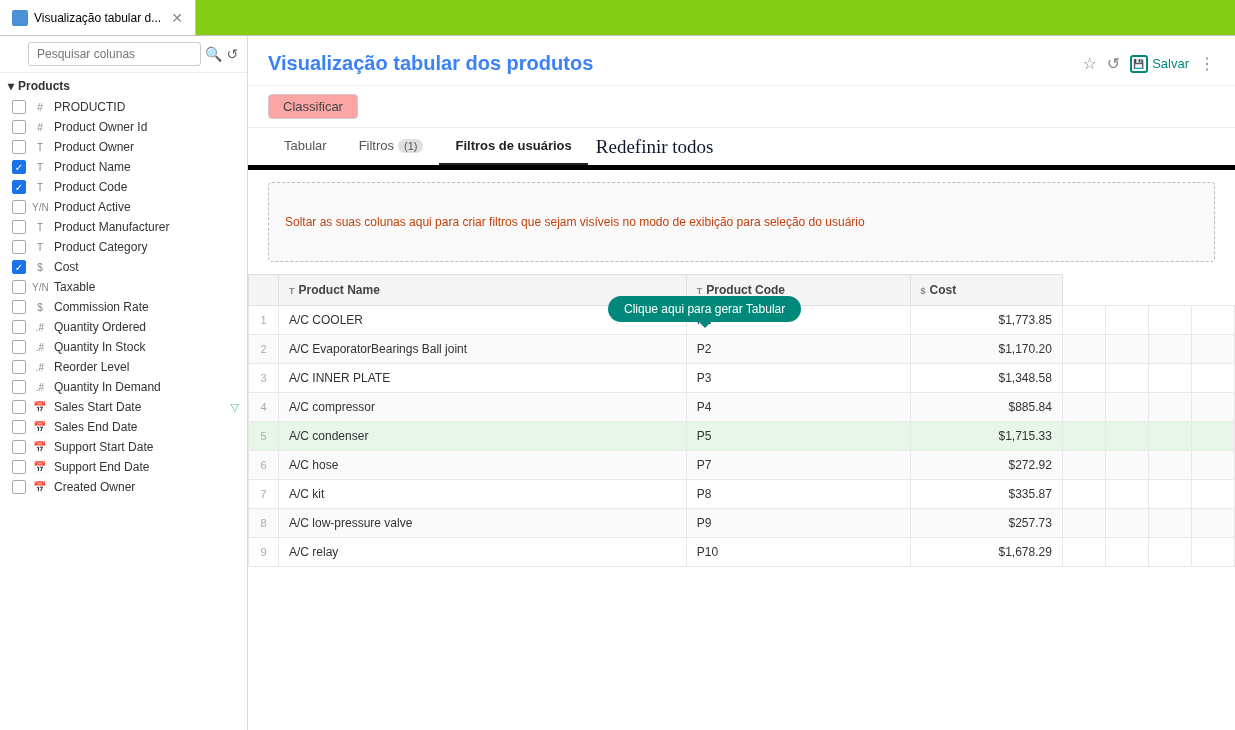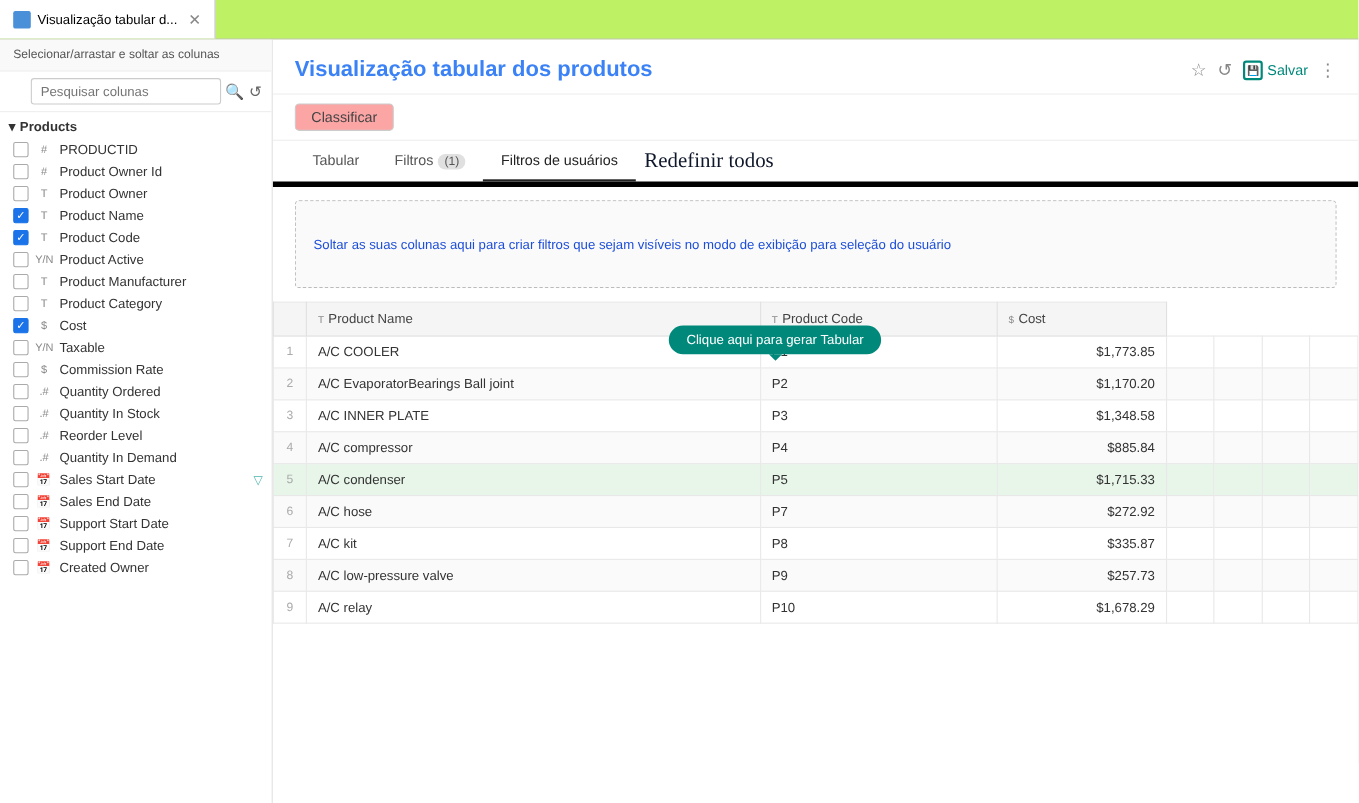--- a/index.html
+++ b/index.html
@@ -2,21 +2,21 @@
 <html><head>
   <meta charset="utf-8">
   <style>
     * { box-sizing: border-box; margin: 0; padding: 0; }
     body { font-family: -apple-system, BlinkMacSystemFont, 'Segoe UI', Arial, sans-serif; font-size: 13px; background: #f0f0f0; overflow: hidden; }
 
     
     .tab-bar {
       display: flex;
       align-items: center;
-      background: #bef264;
+      background: #84cc16;
       height: 36px;
       border-bottom: 1px solid #c0c0c0;
     }
     .tab-item {
       display: flex;
       align-items: center;
       padding: 0 12px;
       height: 100%;
       background: #fff;
       border-right: 1px solid #c0c0c0;
@@ -207,21 +207,21 @@
       padding: 10px 16px;
       font-size: 13px;
       cursor: pointer;
       color: #555;
       border-bottom: 2px solid transparent;
       white-space: nowrap;
     }
     .tab.active {
       color: #222;
       border-bottom: 2px solid #222;
-      font-weight: 400;
+      font-weight: 700;
     }
     .tab-badge {
       background: #e0e0e0;
       border-radius: 10px;
       padding: 1px 6px;
       font-size: 11px;
       margin-left: 4px;
     }
     .reset-link {
       margin-left: 8px;
@@ -232,21 +232,21 @@
       font-family: Liberation Serif, serif;
     }
 
     
     .drop-zone {
       margin: 12px 20px;
       border: 1px dashed #bbb;
       border-radius: 4px;
       padding: 16px;
       background: #fafafa;
-      color: #1d4ed8;
+      color: #c2410c;
       font-size: 12px;
       min-height: 80px;
       display: flex;
       align-items: center;
     }
 
     
     .table-wrapper {
       flex: 1;
       overflow: auto;
@@ -282,21 +282,21 @@
     table {
       width: 100%;
       border-collapse: collapse;
       font-size: 12px;
     }
     th {
       background: #f5f5f5;
       border: 1px solid #e0e0e0;
       padding: 8px 10px;
       text-align: left;
-      font-weight: 400;
+      font-weight: 700;
       color: #444;
       white-space: nowrap;
     }
     th .col-type-indicator {
       display: inline-block;
       font-size: 9px;
       color: #888;
       margin-right: 4px;
     }
     td {
@@ -322,21 +322,20 @@
   <div class="tab-item">
     <span class="tab-icon"></span>
     <span>Visualização tabular d...</span>
     <span class="tab-close">✕</span>
   </div>
 </div>
 
 <div class="app-body">
 
   <div class="sidebar">
-    <div class="sidebar-hint">Selecionar/arrastar e soltar as colunas</div>
     <div class="sidebar-search-row">
       <input class="sidebar-search" type="text" placeholder="Pesquisar colunas" style="">
       <button class="sidebar-icon-btn">🔍</button>
       <button class="sidebar-icon-btn">↺</button>
       <button class="sidebar-icon-btn">⋮</button>
     </div>
     <div class="sidebar-group">
       <span>▾</span>
       <span>Products</span>
     </div>

